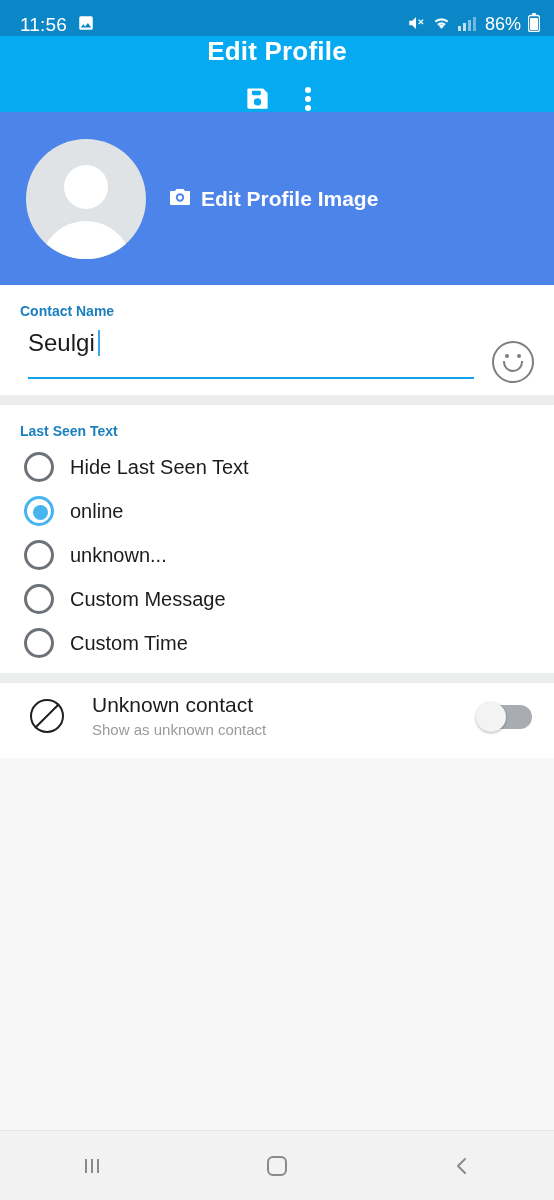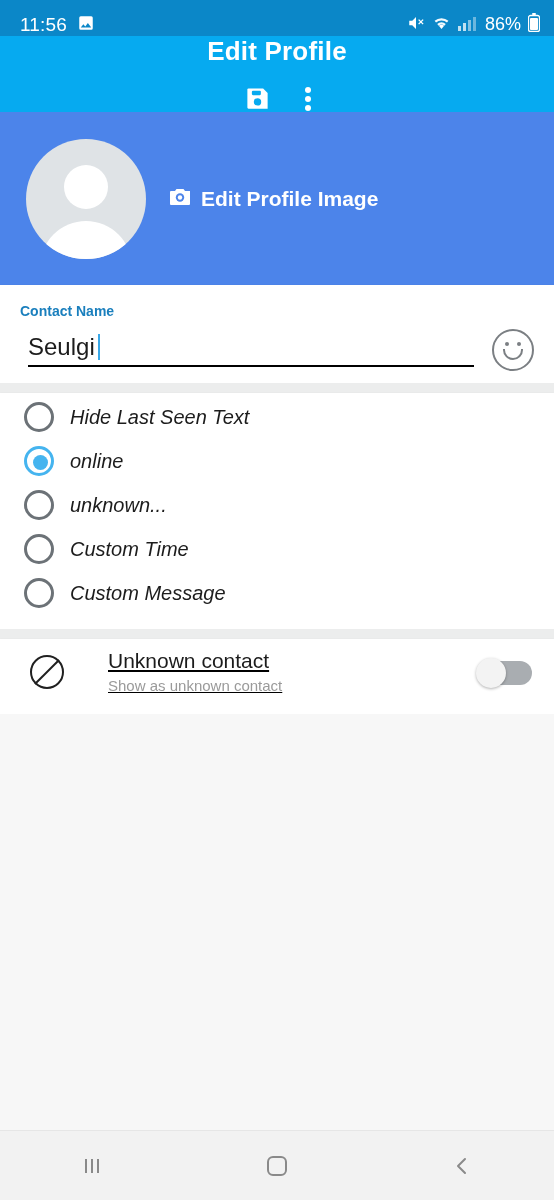--- a/index.html
+++ b/index.html
@@ -61,21 +61,21 @@
     box-shadow: 0 1px 2px rgba(0,0,0,.18);
   }
   .gap { height: 10px; background: #eceded; }
   .section-title {
     color: #1a7fbd; font-size: 14px; font-weight: bold;
     padding: 18px 20px 4px 20px;
   }
 
   
   .name-row { display: flex; align-items: flex-end; padding: 6px 20px 16px 28px; }
-  .name-input-wrap { flex: 1; border-bottom: 2px solid #000000; padding-bottom: 4px; }
+  .name-input-wrap { flex: 1; border-bottom: 2px solid #0ea5e9; padding-bottom: 20px; }
   .name-value {
     font-size: 24px; color: #1c1c1c; position: relative; display: inline-block;
     padding-right: 2px;
   }
   .caret {
     display: inline-block; width: 2px; height: 26px; background: #3aa8e8;
     vertical-align: -5px; margin-left: 1px;
   }
   .emoji-btn {
     width: 42px; height: 42px; border-radius: 50%; border: 2px solid #7b7f83;
@@ -85,21 +85,21 @@
     position: absolute; width: 4px; height: 4px; border-radius: 50%; background: #7b7f83; top: 11px;
   }
   .emoji-btn .eye.l { left: 11px; } .emoji-btn .eye.r { right: 11px; }
   .emoji-btn .mouth {
     position: absolute; width: 20px; height: 11px; left: 9px; top: 18px;
     border: 2px solid #7b7f83; border-top: none;
     border-radius: 0 0 20px 20px;
   }
 
   
-  .radio-list { padding: 2px 0 14px 0; font-style: italic; }
+  .radio-list { padding: 2px 0 8px 0; }
   .radio-row { display: flex; align-items: center; padding: 7px 20px 7px 24px; cursor: pointer; }
   .radio {
     width: 30px; height: 30px; border-radius: 50%; border: 3px solid #6c7277;
     flex: none; position: relative;
   }
   .radio.checked { border-color: #45b4ef; }
   .radio.checked::after {
     content: ""; position: absolute; width: 15px; height: 15px; border-radius: 50%;
     background: #45b4ef; left: 6px; top: 6px;
   }
@@ -108,21 +108,21 @@
   
   .setting-row { display: flex; align-items: center; padding: 10px 22px 20px 22px; }
   .block-icon {
     width: 34px; height: 34px; border-radius: 50%; border: 2px solid #202020;
     position: relative; flex: none; margin-left: 8px;
   }
   .block-icon::after {
     content: ""; position: absolute; width: 2px; height: 34px; background: #202020;
     left: 14px; top: -2px; transform: rotate(45deg); transform-origin: center;
   }
-  .setting-text { margin-left: 44px; flex: 1; text-decoration: underline; }
+  .setting-text { margin-left: 28px; flex: 1; }
   .setting-title { font-size: 21px; color: #1c1c1c; }
   .setting-sub { font-size: 15px; color: #9a9a9a; margin-top: 4px; }
   .toggle { width: 56px; height: 28px; position: relative; flex: none; cursor: pointer; }
   .toggle .track {
     position: absolute; right: 0; top: 3px; width: 46px; height: 24px;
     background: #a9adb1; border-radius: 14px;
   }
   .toggle .thumb {
     position: absolute; left: 0; top: 0; width: 30px; height: 30px; border-radius: 50%;
     background: #f3f3f3; box-shadow: 0 1px 3px rgba(0,0,0,.3);
@@ -234,40 +234,41 @@
           <span class="eye l"></span>
           <span class="eye r"></span>
           <span class="mouth"></span>
         </div>
       </div>
     </div>
 
     <div class="gap"></div>
 
     <div class="card">
+      <div class="section-title">Last Seen Text</div>
       <div class="radio-list">
         <div class="radio-row">
           <span class="radio"></span>
           <span class="radio-label">Hide Last Seen Text</span>
         </div>
         <div class="radio-row">
           <span class="radio checked"></span>
           <span class="radio-label">online</span>
         </div>
         <div class="radio-row">
           <span class="radio"></span>
           <span class="radio-label">unknown...</span>
         </div>
         <div class="radio-row">
           <span class="radio"></span>
+          <span class="radio-label">Custom Message</span>
+        </div>
+        <div class="radio-row">
+          <span class="radio"></span>
           <span class="radio-label">Custom Time</span>
-        </div>
-        <div class="radio-row">
-          <span class="radio"></span>
-          <span class="radio-label">Custom Message</span>
         </div>
       </div>
     </div>
 
     <div class="gap"></div>
 
     <div class="card">
       <div class="setting-row">
         <span class="block-icon"></span>
         <div class="setting-text">

